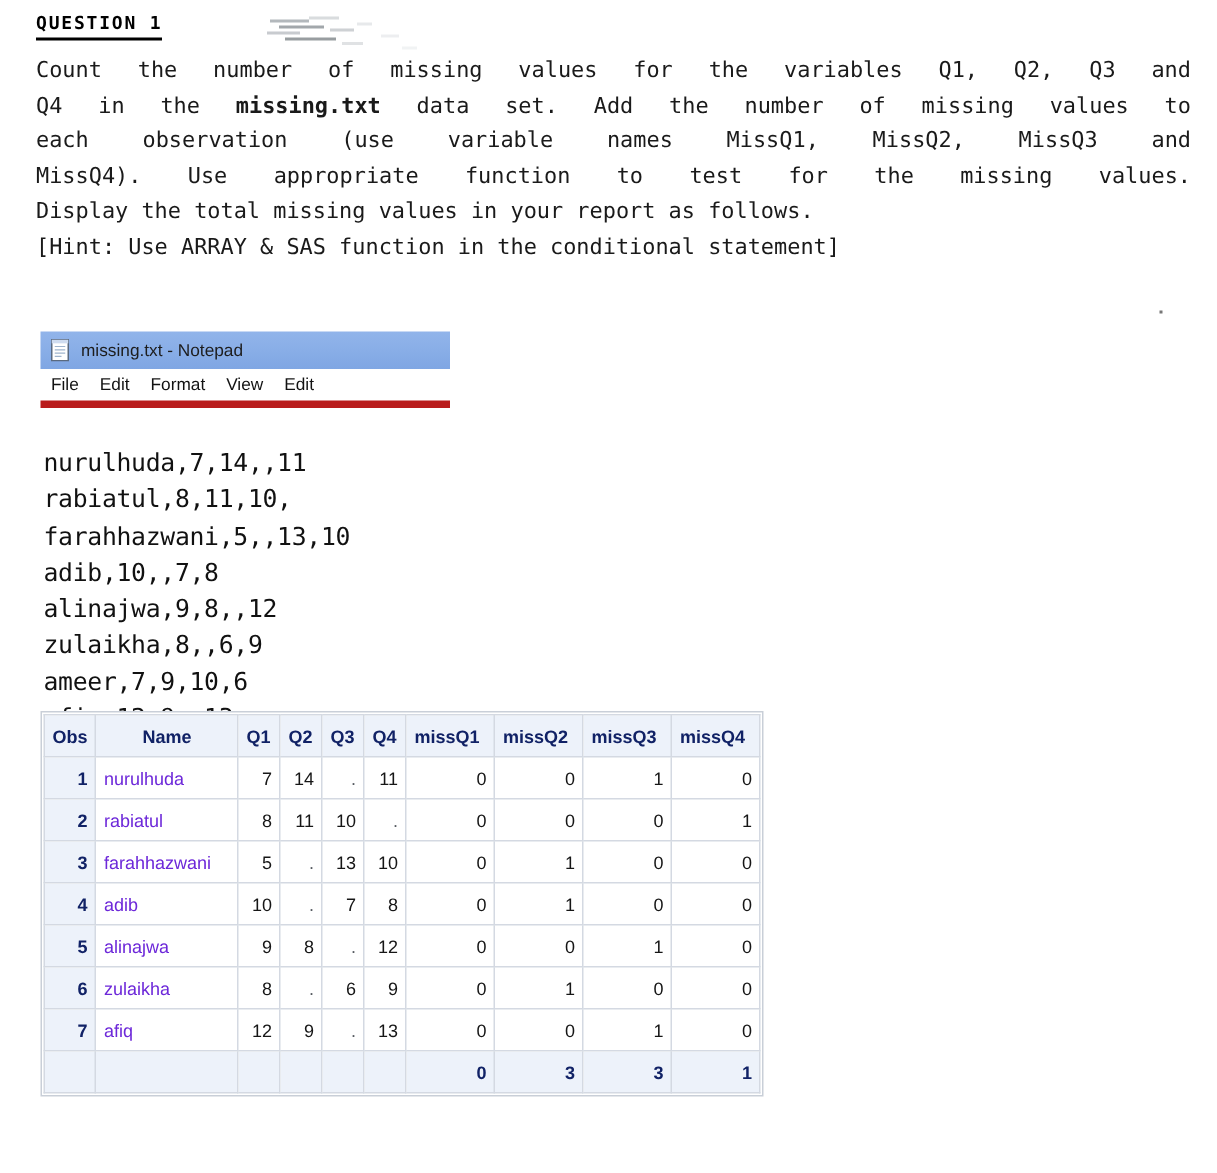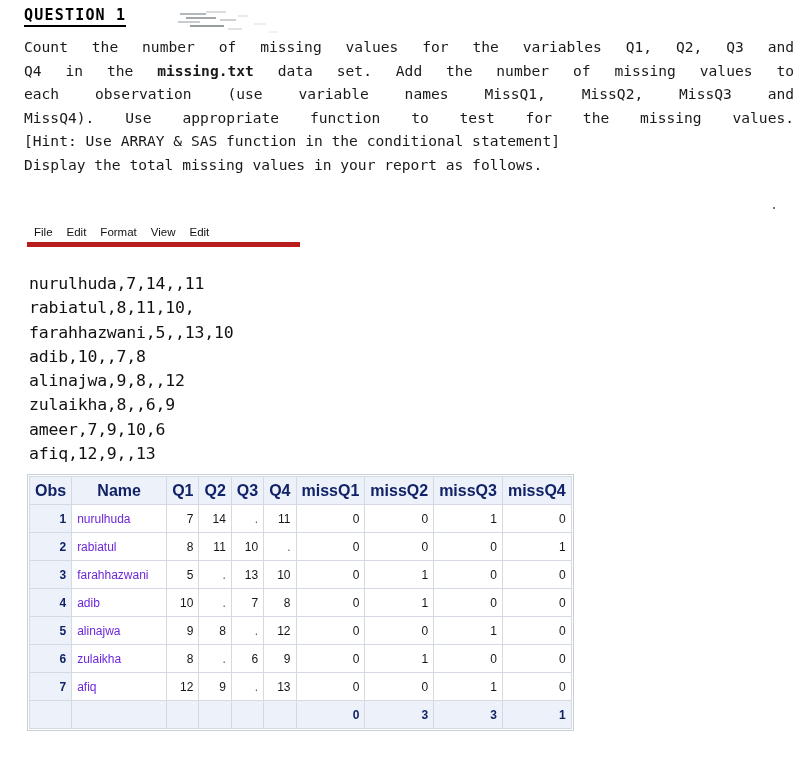--- a/index.html
+++ b/index.html
@@ -17,21 +17,21 @@
 
   
   #question-block {
     position: absolute;
     left: 24px;
     top: 6px;
     width: 770px;
   }
   #question-title {
     font-family: "DejaVu Sans Mono", monospace;
-    font-size: 15px;
+    font-size: 12px;
     font-weight: bold;
     letter-spacing: 1.2px;
     color: #000000;
     display: inline-block;
     border-bottom: 2.5px solid #000000;
     padding-bottom: 1px;
     line-height: 18px;
   }
   #title-artifact {
     position: absolute;
@@ -139,21 +139,21 @@
     padding: 0 5px;
     height: 28px;
     box-sizing: border-box;
     overflow: hidden;
     white-space: nowrap;
   }
   #sas-table thead th {
     background: #edf2fa;
     color: #112266;
     font-weight: bold;
-    font-size: 16px;
+    font-size: 12px;
   }
   #sas-table thead th.h-obs { text-align: left; width: 34px; }
   #sas-table thead th.h-name { text-align: center; width: 95px; }
   #sas-table thead th.h-q { text-align: left; width: 28px; }
   #sas-table thead th.h-miss { text-align: left; width: 59px; }
 
   #sas-table td.c-obs {
     background: #edf2fa;
     color: #112266;
     font-weight: bold;
@@ -195,28 +195,39 @@
     <rect x="62" y="5" width="10" height="2" fill="#d0d4d7" opacity="0.5"></rect>
     <rect x="78" y="13" width="12" height="2" fill="#d6dadd" opacity="0.45"></rect>
     <rect x="92" y="21" width="10" height="2" fill="#dde0e3" opacity="0.4"></rect>
   </svg>
 
   <div id="question-body">
     <span class="justified">Count the number of missing values for the variables Q1, Q2, Q3 and</span>
     <span class="justified"><span>Q4 in the </span><b>missing.txt</b><span> data set.  Add the number of missing values to</span></span>
     <span class="justified">each observation (use variable names MissQ1, MissQ2, MissQ3 and</span>
     <span class="justified">MissQ4). Use appropriate function to test for the missing values.</span>
+    <span style="display:block">Display the total missing values in your report as follows.</span>
     <span style="display:block">[Hint: Use ARRAY &amp; SAS function in the conditional statement]</span>
-    <span style="display:block">Display the total missing values in your report as follows.</span>
   </div>
 </div>
 <div class="stray-dot"></div>
 
 <div id="notepad-window">
 
+  <div id="notepad-titlebar">
+    <svg id="notepad-icon" viewBox="0 0 14 15">
+      <rect x="1.5" y="0.5" width="11" height="14" fill="#ffffff" stroke="#5a6a80" stroke-width="1"></rect>
+      <rect x="1.5" y="0.5" width="11" height="2.4" fill="#cfdcf0"></rect>
+      <line x1="3.5" y1="5" x2="10.5" y2="5" stroke="#9fb4cd" stroke-width="0.8"></line>
+      <line x1="3.5" y1="7.2" x2="10.5" y2="7.2" stroke="#9fb4cd" stroke-width="0.8"></line>
+      <line x1="3.5" y1="9.4" x2="10.5" y2="9.4" stroke="#9fb4cd" stroke-width="0.8"></line>
+      <line x1="3.5" y1="11.6" x2="8" y2="11.6" stroke="#9fb4cd" stroke-width="0.8"></line>
+    </svg>
+    <span id="notepad-title-text">missing.txt - Notepad</span>
+  </div>
 
   <div id="notepad-menubar">
     <span class="menu-item">File</span>
     <span class="menu-item">Edit</span>
     <span class="menu-item">Format</span>
     <span class="menu-item">View</span>
     <span class="menu-item">Edit</span>
   </div>
 
   <div id="notepad-body">

